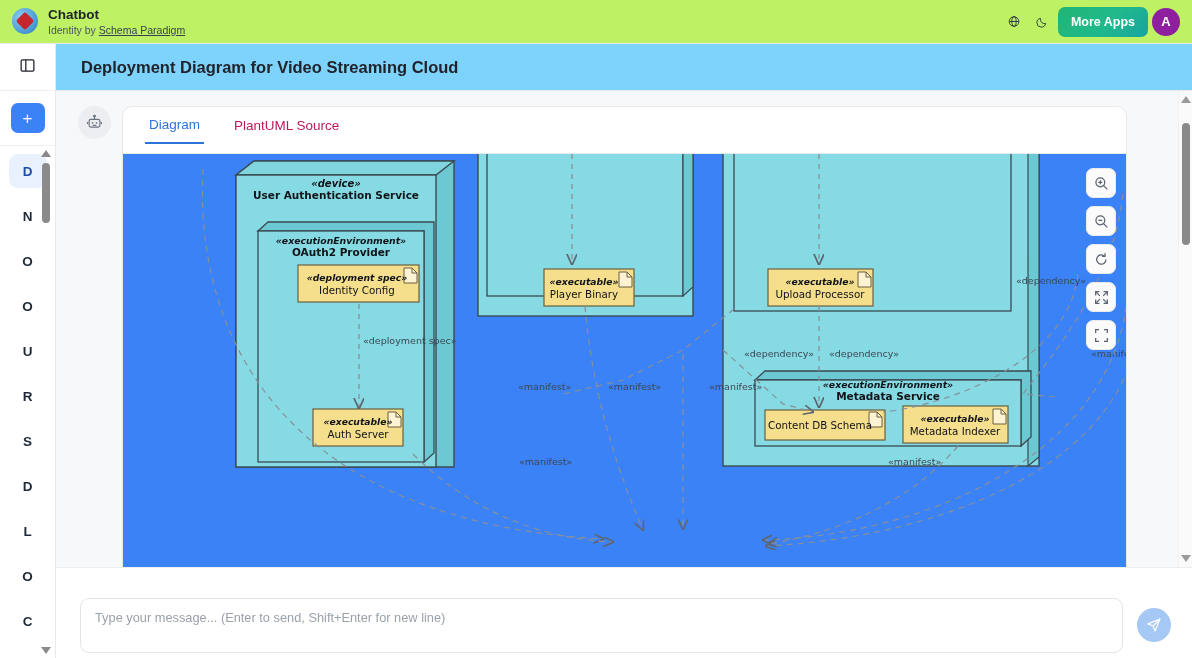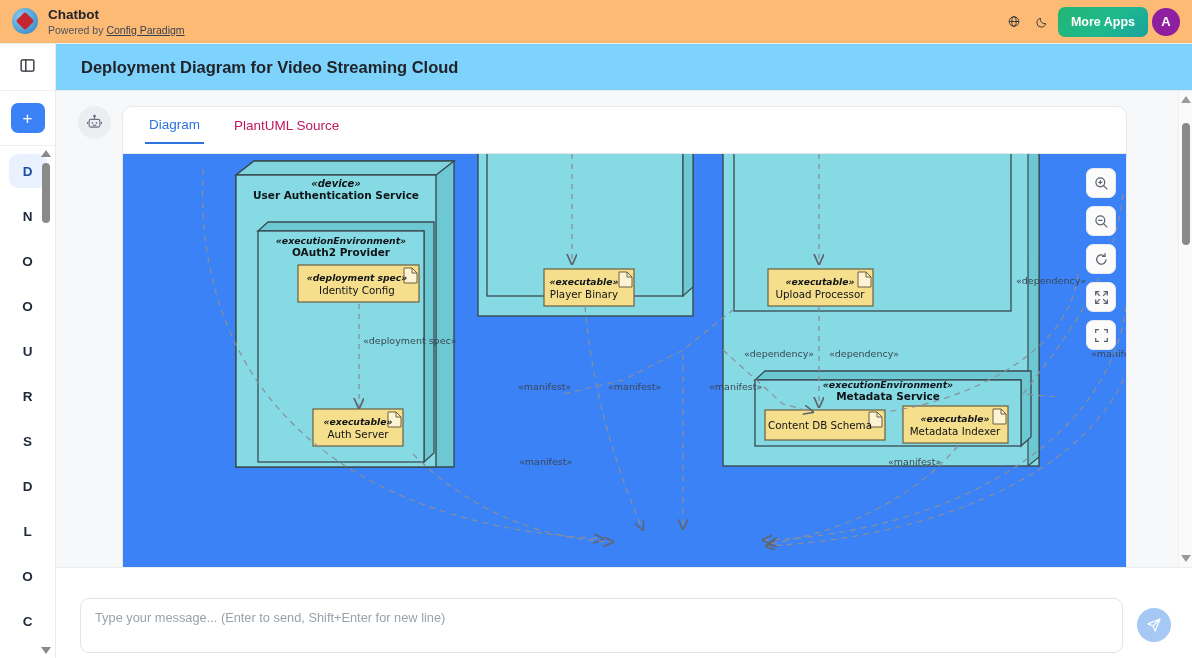--- a/index.html
+++ b/index.html
@@ -9,21 +9,21 @@
     overflow: hidden;
     font-family: "Liberation Sans", sans-serif;
     background: #ffffff;
     color: #1f2937;
   }
 
   
   #topbar {
     position: absolute; top: 0; left: 0;
     width: 1192px; height: 44px;
-    background: #fdba74;
+    background: #bef264;
     border-bottom: 1px solid #e8eaed;
     display: flex; align-items: center;
   }
   #brand { display: flex; align-items: center; margin-left: 12px; }
   #brand-logo {
     width: 26px; height: 26px; border-radius: 50%;
     background: radial-gradient(circle at 35% 35%, #8ecbf0 0%, #4d9fd6 60%, #2f7cb5 100%);
     position: relative; flex: 0 0 auto;
   }
   #brand-logo::after {
@@ -203,21 +203,21 @@
   .uml-label { font-size: 9.5px; fill: #3d4654; font-family: "DejaVu Sans", sans-serif; }
 </style>
 </head>
 <body>
 
 <div id="topbar">
   <div id="brand">
     <div id="brand-logo"></div>
     <div id="brand-text">
       <div id="app-title">Chatbot</div>
-      <div id="powered"><span>Powered by </span><a id="powered-link" href="#">Config Paradigm</a></div>
+      <div id="powered"><span>Identity by </span><a id="powered-link" href="#">Schema Paradigm</a></div>
     </div>
   </div>
 
   <div id="topbar-right">
     <button class="top-icon-btn" title="Language">
       <svg width="17" height="17" viewBox="0 0 20 20" fill="none" stroke="currentColor" stroke-width="1.4">
         <circle cx="10" cy="10" r="8"></circle>
           <ellipse cx="10" cy="10" rx="3.6" ry="8"></ellipse>
         <line x1="2" y1="10" x2="18" y2="10"></line>
       </svg>

